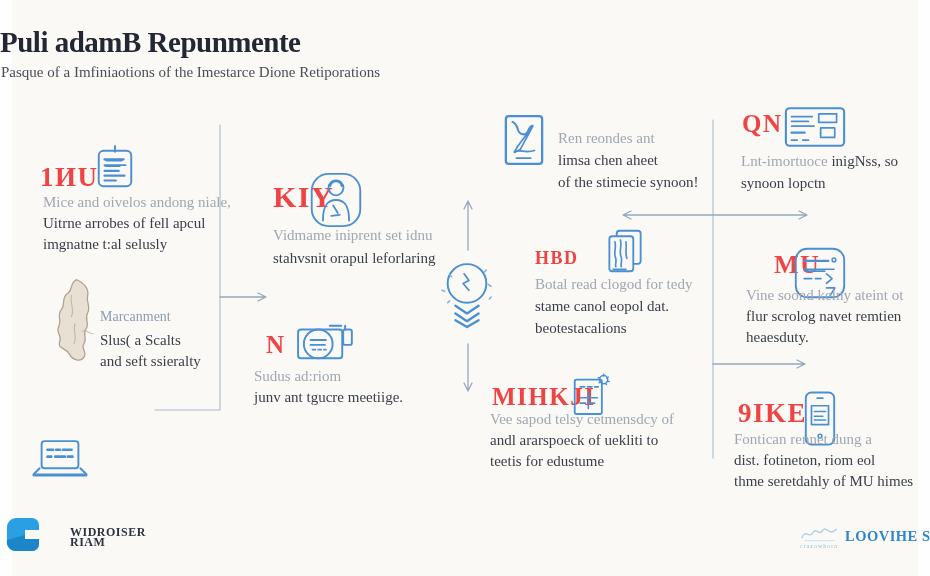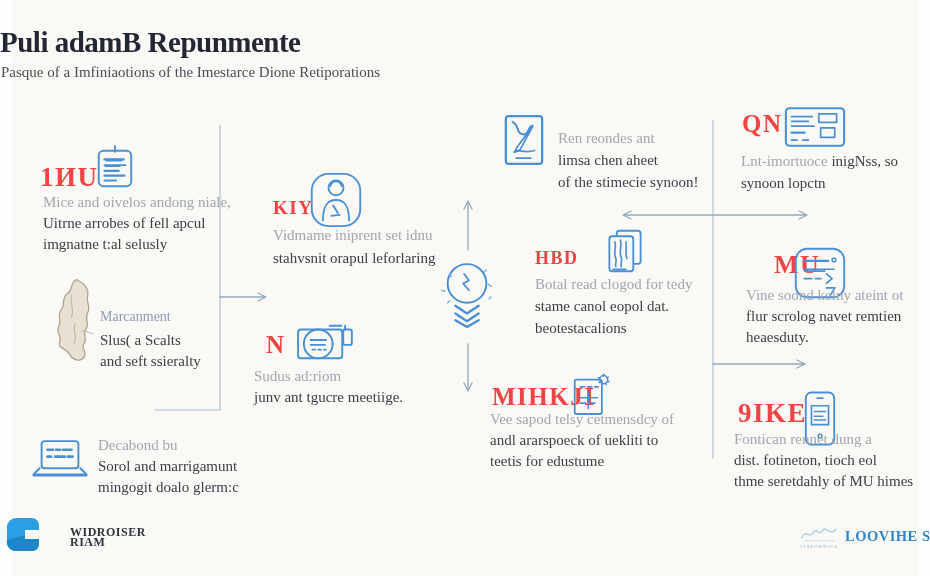--- a/index.html
+++ b/index.html
@@ -75,27 +75,22 @@
 
   <span class="abs icon" style="left:30px;top:438px;">
     <svg width="60" height="45" viewBox="0 0 62 46">
       <rect x="12" y="3" width="38" height="28" rx="3"></rect>
       <path d="M18,12 H24 M27,12 H31 M34,12 H43" stroke-width="2.6"></path>
       <path d="M18,19 H22 M26,19 H36 M39,19 H44" stroke-width="2.6"></path>
       <path d="M10,31 L4,37 M52,31 L58,37"></path>
       <path d="M4,38 H58" stroke-width="3"></path>
     </svg>
   </span>
-  <div class="abs" style="left:98px;top:435px;">
-    <div class="body-line gray">Decabond bu</div>
-    <div class="body-line">Sorol and marrigamunt</div>
-    <div class="body-line">mingogit doalo glerm:c</div>
-  </div>
-
-  <div class="abs bh nowrap" style="left:273px;top:197px;font-size:19px;">KIY</div>
+
+  <div class="abs bh nowrap" style="left:273px;top:180px;font-size:30px;">KIY</div>
   <span class="abs icon" style="left:308px;top:170px;">
     <svg width="56" height="60" viewBox="0 0 60 64">
       <rect x="4" y="4" width="52" height="56" rx="18"></rect>
       <circle cx="30" cy="19" r="8"></circle>
       <path d="M24,17 a6,5 0 0 1 12,0"></path>
       <path d="M16,54 C16,39 20,32 30,32 C40,32 44,39 44,54"></path>
       <path d="M27,38 l5,8 m-7,3 l9,-1"></path>
     </svg>
   </span>
   <div class="abs" style="left:273px;top:224px;">
@@ -214,21 +209,21 @@
     <svg width="36" height="58" viewBox="0 0 38 60">
       <rect x="4" y="2" width="30" height="55" rx="6"></rect>
       <path d="M16,8 h6" stroke-width="1.8"></path>
       <rect x="10" y="16" width="18" height="20" stroke-width="1.8"></rect>
       <path d="M13,22 h12 M13,27 h9 M13,31 h12" stroke-width="1.6"></path>
       <circle cx="19" cy="48" r="2" stroke-width="1.6"></circle>
     </svg>
   </span>
   <div class="abs" style="left:734px;top:429px;">
     <div class="body-line gray">Fontican rennet dung a</div>
-    <div class="body-line">dist. fotineton, tioch eol</div>
+    <div class="body-line">dist. fotineton, riom eol</div>
     <div class="body-line">thme seretdahly of MU himes</div>
   </div>
 
   <span class="abs icon" style="left:-6px;top:514px;">
     <svg width="60" height="44" viewBox="0 0 60 44">
       <path d="M22,4 h16 a7,7 0 0 1 7,7 v5 h-14 v9 h14 v5 a7,7 0 0 1 -7,7 h-16 a9,9 0 0 1 -9,-9 V13 a9,9 0 0 1 9,-9 Z" fill="#2b9fe3" stroke="none"></path>
       <path d="M13,26 a9,9 0 0 0 9,11 h16 a7,7 0 0 0 7,-7 v-5 h-14 v-4 Z" fill="#1d86c8" stroke="none"></path>
     </svg>
   </span>
   <div class="abs" style="left:70px;top:527px;">

